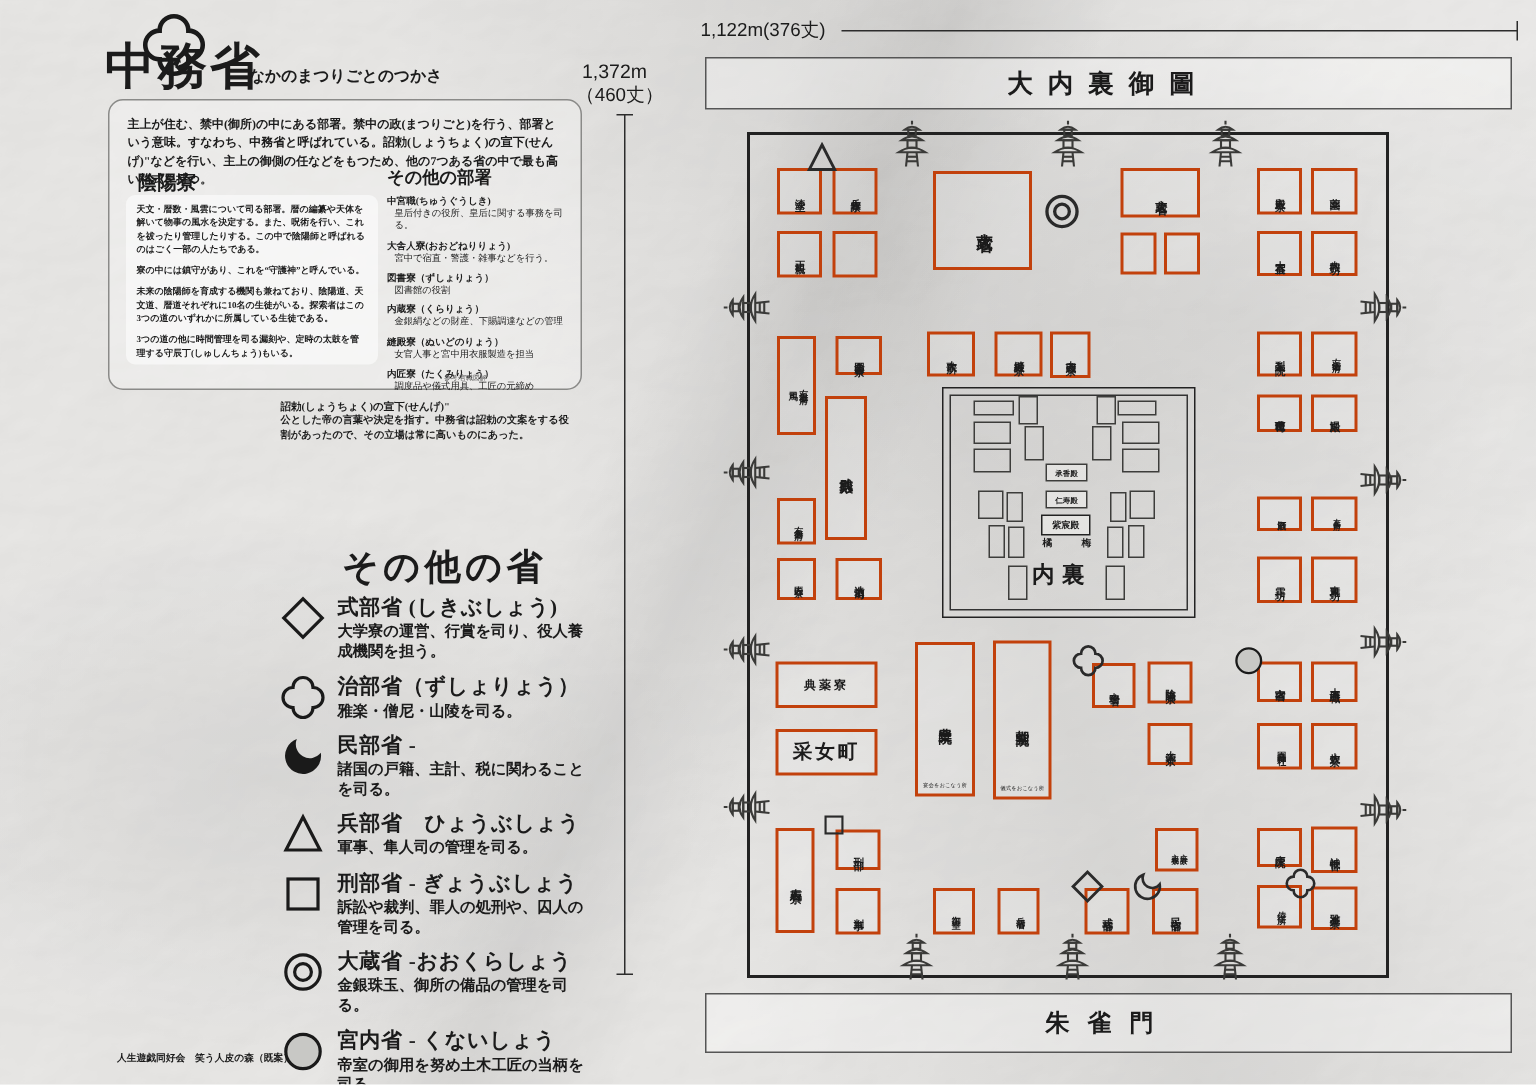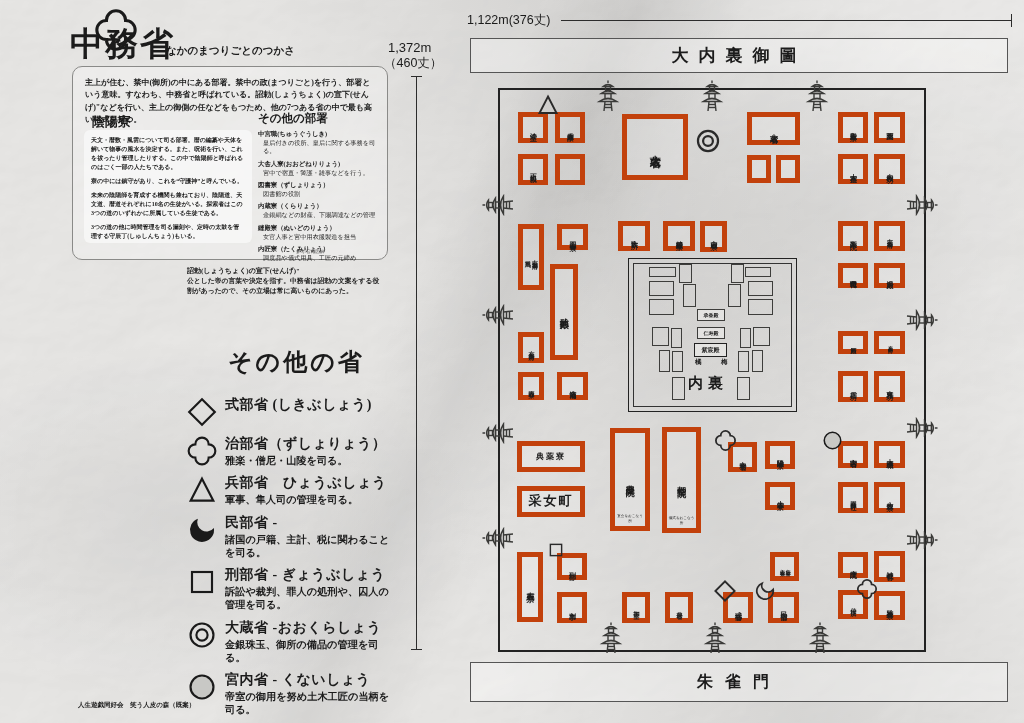--- a/index.html
+++ b/index.html
@@ -28,21 +28,21 @@
   .dept-col{left:258px;top:130px;width:124px;}
   .dept-item{margin-bottom:4px;}
   .dept-item .dn{font-size:6.4px;font-weight:bold;}
   .dept-item .dd{font-size:6.2px;line-height:1.35;padding-left:5px;}
   .credit{left:296px;top:249px;font-size:4.5px;color:#555;}
   .footnote{left:187px;top:266px;width:198px;}
   .footnote .ft{font-size:7px;font-weight:bold;}
   .footnote .fb{font-size:6.8px;font-weight:bold;line-height:1.5;}
 
   
-  .legend-head{left:228px;top:346px;font-size:24px;font-weight:bold;letter-spacing:3px;}
+  .legend-head{left:228px;top:362px;font-size:24px;font-weight:bold;letter-spacing:3px;}
   .legend{left:186px;top:396px;width:208px;}
   .legend-row{display:flex;gap:7px;margin-bottom:7px;}
   .legend-sym{flex:0 0 32px;width:32px;height:32px;}
   .legend-sym svg{width:100%;height:100%;}
   .legend-name{font-size:14px;font-weight:bold;letter-spacing:.5px;}
   .legend-desc{font-size:10.2px;font-weight:bold;line-height:1.3;margin-top:1px;}
   .footer{left:78px;top:701px;font-size:6.5px;font-weight:bold;}
 
   
   .ruler-top-label{left:467px;top:12px;font-size:12.5px;font-family:"Liberation Sans","DejaVu Sans",sans-serif;}
@@ -53,21 +53,21 @@
   .ruler-left-line{left:416px;top:76px;width:0;height:574px;border-left:1.2px solid #2c2c2c;}
   .ruler-left-t1{left:411px;top:76px;width:11px;height:0;border-top:1.2px solid #2c2c2c;}
   .ruler-left-t2{left:411px;top:649px;width:11px;height:0;border-top:1.2px solid #2c2c2c;}
 
   
   .map-title-box{left:470px;top:38px;width:536px;height:33px;border:1.5px solid #555;background:rgba(255,255,255,0.32);
     display:flex;align-items:center;justify-content:center;font-size:17px;letter-spacing:10px;font-weight:bold;}
   .suzaku-box{left:470px;top:662px;width:536px;height:38px;border:1.5px solid #555;background:rgba(255,255,255,0.32);
     display:flex;align-items:center;justify-content:center;font-size:16px;letter-spacing:12px;font-weight:bold;}
   .wall{left:498px;top:88px;width:424px;height:560px;border:2px solid #222;}
-  .bldg{position:absolute;border:5px solid #c2410c;display:flex;align-items:center;justify-content:center;background:rgba(250,250,248,0.18);box-sizing:border-box;}
+  .bldg{position:absolute;border:2px solid #c2410c;display:flex;align-items:center;justify-content:center;background:rgba(250,250,248,0.18);box-sizing:border-box;}
   .blab{writing-mode:vertical-rl;text-orientation:upright;font-size:7px;font-weight:bold;letter-spacing:1px;line-height:1.15;white-space:pre-line;text-align:center;}
   .bldg.h .blab{writing-mode:horizontal-tb;letter-spacing:2px;}
   .bsub{position:absolute;bottom:3px;left:0;right:0;text-align:center;font-size:4px;transform:scale(.9);}
   .marker{position:absolute;}
   .marker svg{width:100%;height:100%;}
   .dairi{left:628px;top:258px;width:167px;height:152px;border:1.5px solid #222;position:absolute;}
   .dairi-inner{position:absolute;left:4px;top:4px;right:4px;bottom:4px;border:1px solid #333;}
   .prect{position:absolute;border:1px solid #3d3d3b;}
   .plabel{position:absolute;border:1px solid #3d3d3b;display:flex;align-items:center;justify-content:center;font-size:5px;font-weight:bold;background:rgba(250,250,248,0.4);}
   .plabel.big{border:1.4px solid #222;font-size:6px;}
@@ -147,47 +147,48 @@
     </div>
 
     <div class="abs legend-head">その他の省</div>
     <div class="abs legend" id="legend">
         <div class="legend-row">
           <div class="legend-sym"><svg viewBox="0 0 24 24">
               <rect class="sym-stroke" x="5.2" y="5.2" width="13.6" height="13.6" transform="rotate(45 12 12)"></rect>
             </svg></div>
           <div>
             <div class="legend-name">式部省 (しきぶしょう)</div>
+            <div class="legend-desc">大学寮の運営、行賞を司り、役人養成機関を担う。</div>
           </div>
         </div>
         <div class="legend-row">
           <div class="legend-sym"><svg viewBox="0 0 24 24">
               <path class="sym-stroke" d="M17,7 A5,5 0 0 0 7,7 A5,5 0 0 0 7,17 A5,5 0 0 0 17,17 A5,5 0 0 0 17,7 Z"></path>
             </svg></div>
           <div>
             <div class="legend-name">治部省（ずしょりょう）</div>
             <div class="legend-desc">雅楽・僧尼・山陵を司る。</div>
           </div>
         </div>
         <div class="legend-row">
           <div class="legend-sym"><svg viewBox="0 0 24 24">
+              <path class="sym-fill" d="M21,12.79 A9,9 0 1 1 11.21,3 A7,7 0 0 0 21,12.79 Z" transform="rotate(-15 12 12)"></path>
+            </svg></div>
+          <div>
+            <div class="legend-name">民部省 -</div>
+            <div class="legend-desc">諸国の戸籍、主計、税に関わることを司る。</div>
+          </div>
+        </div>
+        <div class="legend-row">
+          <div class="legend-sym"><svg viewBox="0 0 24 24">
               <path class="sym-stroke" d="M12,3.5 L20.5,20 L3.5,20 Z"></path>
             </svg></div>
           <div>
             <div class="legend-name">兵部省　ひょうぶしょう</div>
             <div class="legend-desc">軍事、隼人司の管理を司る。</div>
-          </div>
-        </div>
-        <div class="legend-row">
-          <div class="legend-sym"><svg viewBox="0 0 24 24">
-              <path class="sym-fill" d="M21,12.79 A9,9 0 1 1 11.21,3 A7,7 0 0 0 21,12.79 Z" transform="rotate(-15 12 12)"></path>
-            </svg></div>
-          <div>
-            <div class="legend-name">民部省 -</div>
-            <div class="legend-desc">諸国の戸籍、主計、税に関わることを司る。</div>
           </div>
         </div>
         <div class="legend-row">
           <div class="legend-sym"><svg viewBox="0 0 24 24">
               <rect class="sym-stroke" x="4.5" y="4.5" width="15" height="15"></rect>
             </svg></div>
           <div>
             <div class="legend-name">刑部省 - ぎょうぶしょう</div>
             <div class="legend-desc">訴訟や裁判、罪人の処刑や、囚人の管理を司る。</div>
           </div>

